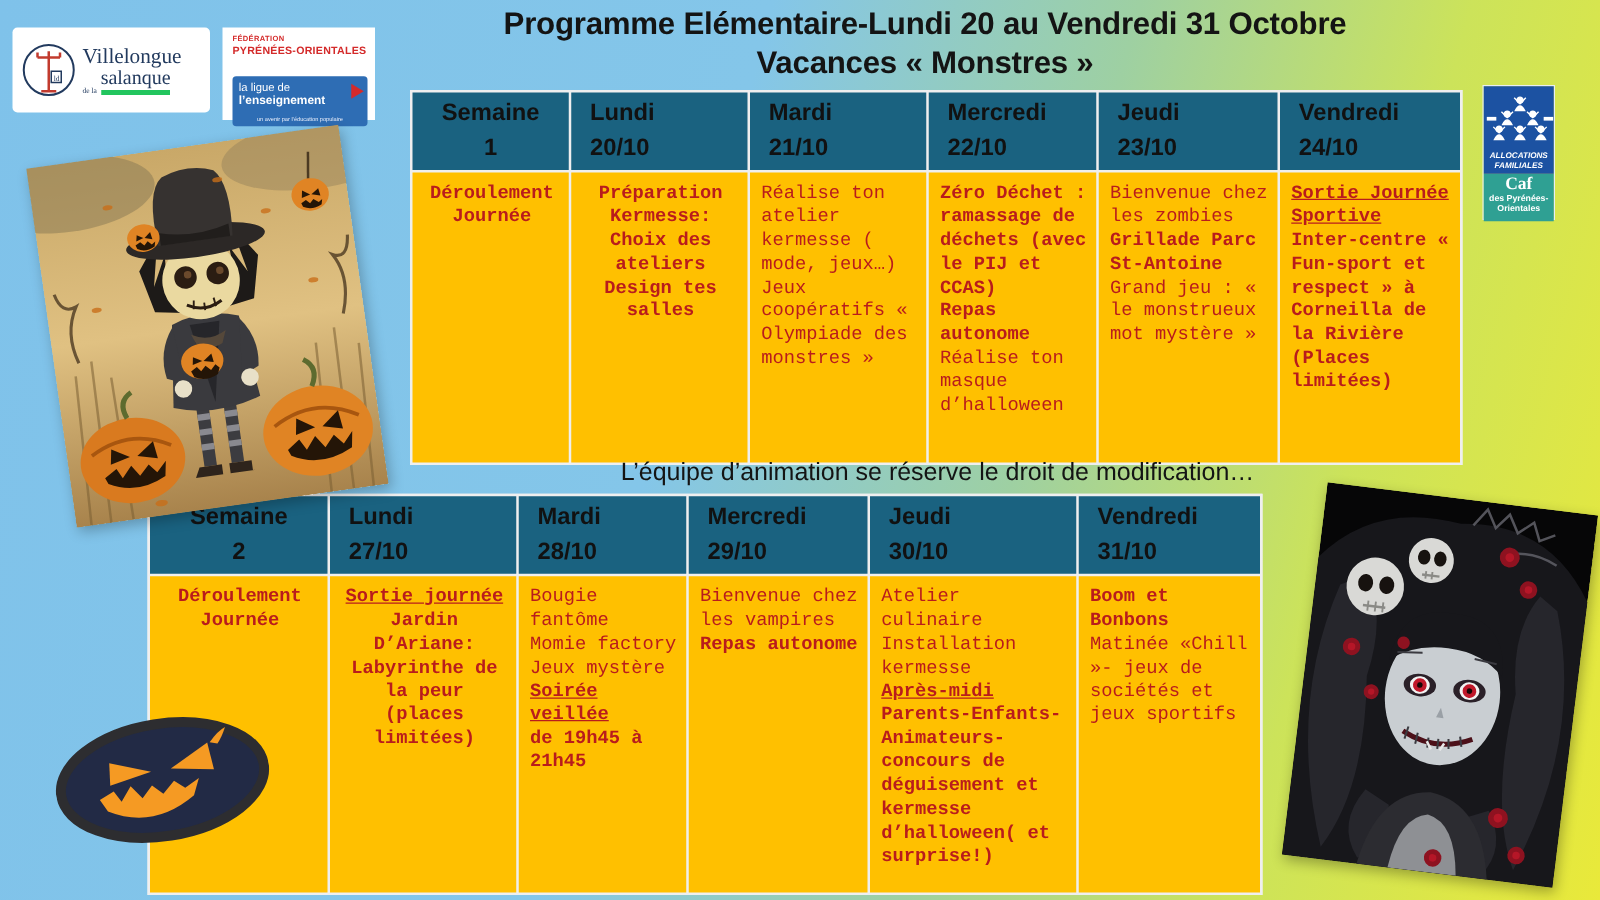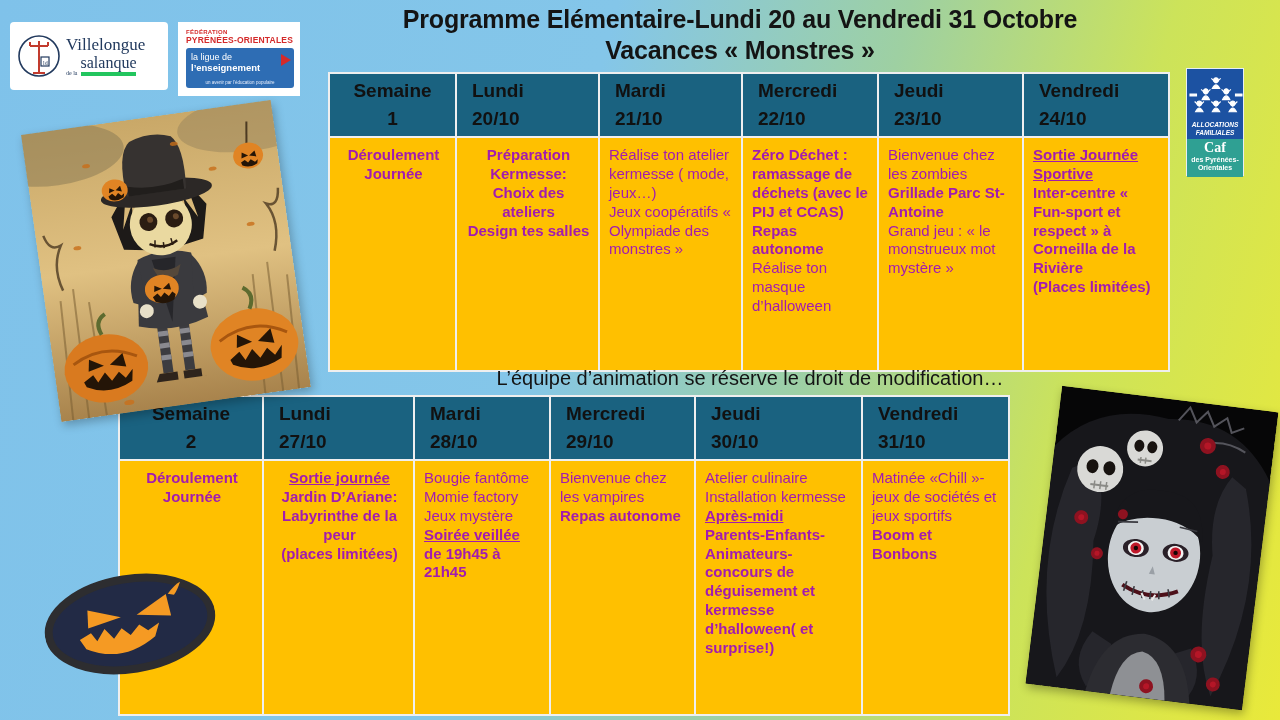--- a/index.html
+++ b/index.html
@@ -18,40 +18,40 @@
   .ptable{z-index:1;background:#efefef;border:2px solid #efefef;}
   .ptable .thead,.ptable .tbody{display:grid;gap:2px;background:#efefef;}
   .ptable .thead{margin-bottom:2px;}
   .t1{left:328px;top:72px;}
   .t1 .thead,.t1 .tbody{grid-template-columns:125px 141px 141px 134px 143px 144px;}
   .t2{left:118px;top:395px;}
   .t2 .thead,.t2 .tbody{grid-template-columns:142px 149px 134px 143px 165px 145px;}
   .hcell{background:#1a6280;height:58px;color:#111;font-weight:bold;font-size:19px;line-height:1.45;
          padding:2px 4px 2px 15px;display:flex;flex-direction:column;justify-content:center;}
   .hcell.first{text-align:center;padding-left:4px;}
-  .bcell{background:#ffc000;color:#a21caf;font-size:15px;line-height:1.26;padding:8px 7px 8px 9px;text-align:left;}
+  .bcell{background:#ffc000;color:#b91c1c;font-size:15px;line-height:1.26;padding:8px 7px 8px 9px;text-align:left;font-family:Liberation Mono, monospace;}
   .t1 .bcell{min-height:216px;}
   .t2 .bcell{min-height:237px;}
   .bcell.center{text-align:center;font-weight:bold;}
   .line{margin:0;}
   .line.b{font-weight:bold;}
   .line.u{text-decoration:underline;}
   
   #logo-villelongue{left:10px;top:22px;width:158px;height:68px;background:#fff;border-radius:4px;
       display:flex;align-items:center;padding:0 6px;box-sizing:border-box;z-index:2;}
   #logo-villelongue .emblem{flex:0 0 46px;height:46px;}
   #logo-villelongue .vtext{margin-left:4px;font-family:"Liberation Serif",serif;color:#223a5e;line-height:1;}
   #logo-villelongue .vtop{font-size:17px;}
   #logo-villelongue .vrow{display:flex;align-items:flex-end;margin-top:2px;}
   #logo-villelongue .vsmall{font-size:6px;line-height:1.05;margin-right:3px;}
   #logo-villelongue .vbottom{font-size:16px;border-bottom:4px solid #22c55e;padding-bottom:1px;}
   #logo-ligue{left:178px;top:22px;width:122px;height:74px;background:#fff;padding:7px 6px 0 8px;box-sizing:border-box;z-index:2;}
   #logo-ligue .f1{color:#d42a2a;font-size:6px;font-weight:bold;letter-spacing:.3px;}
   #logo-ligue .f2{color:#d42a2a;font-size:8.5px;font-weight:bold;letter-spacing:.2px;}
-  #logo-ligue .bluebox{margin-top:3px;background:#2e6db4;border-radius:3px;padding:4px 5px 0 5px;position:relative;height:40px;box-sizing:border-box;}
+  #logo-ligue .bluebox{margin-top:16px;background:#2e6db4;border-radius:3px;padding:4px 5px 0 5px;position:relative;height:40px;box-sizing:border-box;}
   #logo-ligue .b1{color:#fff;font-size:9px;}
   #logo-ligue .b1 b{font-size:9.5px;}
   #logo-ligue .arrow{position:absolute;right:3px;top:6px;width:0;height:0;border-left:10px solid #d42a2a;border-top:6px solid transparent;border-bottom:6px solid transparent;}
   #logo-ligue .tagline{position:absolute;left:0;right:0;bottom:3px;color:#e8eefc;font-size:4.5px;text-align:center;}
   #logo-caf{left:1186px;top:68px;width:58px;height:108px;z-index:2;border:1px solid #e7eef5;box-sizing:border-box;}
   #logo-caf .caftop{background:#1c52a2;height:70px;position:relative;text-align:center;}
   #logo-caf .caftxt{position:absolute;bottom:3px;width:100%;color:#fff;font-style:italic;font-weight:bold;font-size:6.5px;line-height:1.15;}
   #logo-caf .cafbot{background:#2fa093;height:38px;color:#fff;text-align:center;padding-top:2px;box-sizing:border-box;}
   #logo-caf .cafname{font-family:"Liberation Serif",serif;font-size:14px;font-weight:bold;line-height:1.05;}
   #logo-caf .cafsub{font-size:7px;font-weight:bold;line-height:1.2;}
@@ -456,17 +456,17 @@
         <div class="line">Bienvenue chez les vampires</div>
         <div class="line b">Repas autonome</div>
       </div>
       <div class="bcell">
         <div class="line">Atelier culinaire</div>
         <div class="line">Installation kermesse</div>
         <div class="line b u">Après-midi</div>
         <div class="line b">Parents-Enfants-Animateurs-concours de déguisement et kermesse d’halloween( et surprise!)</div>
       </div>
       <div class="bcell">
+        <div class="line b">Boom et Bonbons</div>
         <div class="line">Matinée «Chill »- jeux de sociétés et jeux sportifs</div>
-        <div class="line b">Boom et Bonbons</div>
       </div>
     </div>
 </div>
 
 </body></html>

